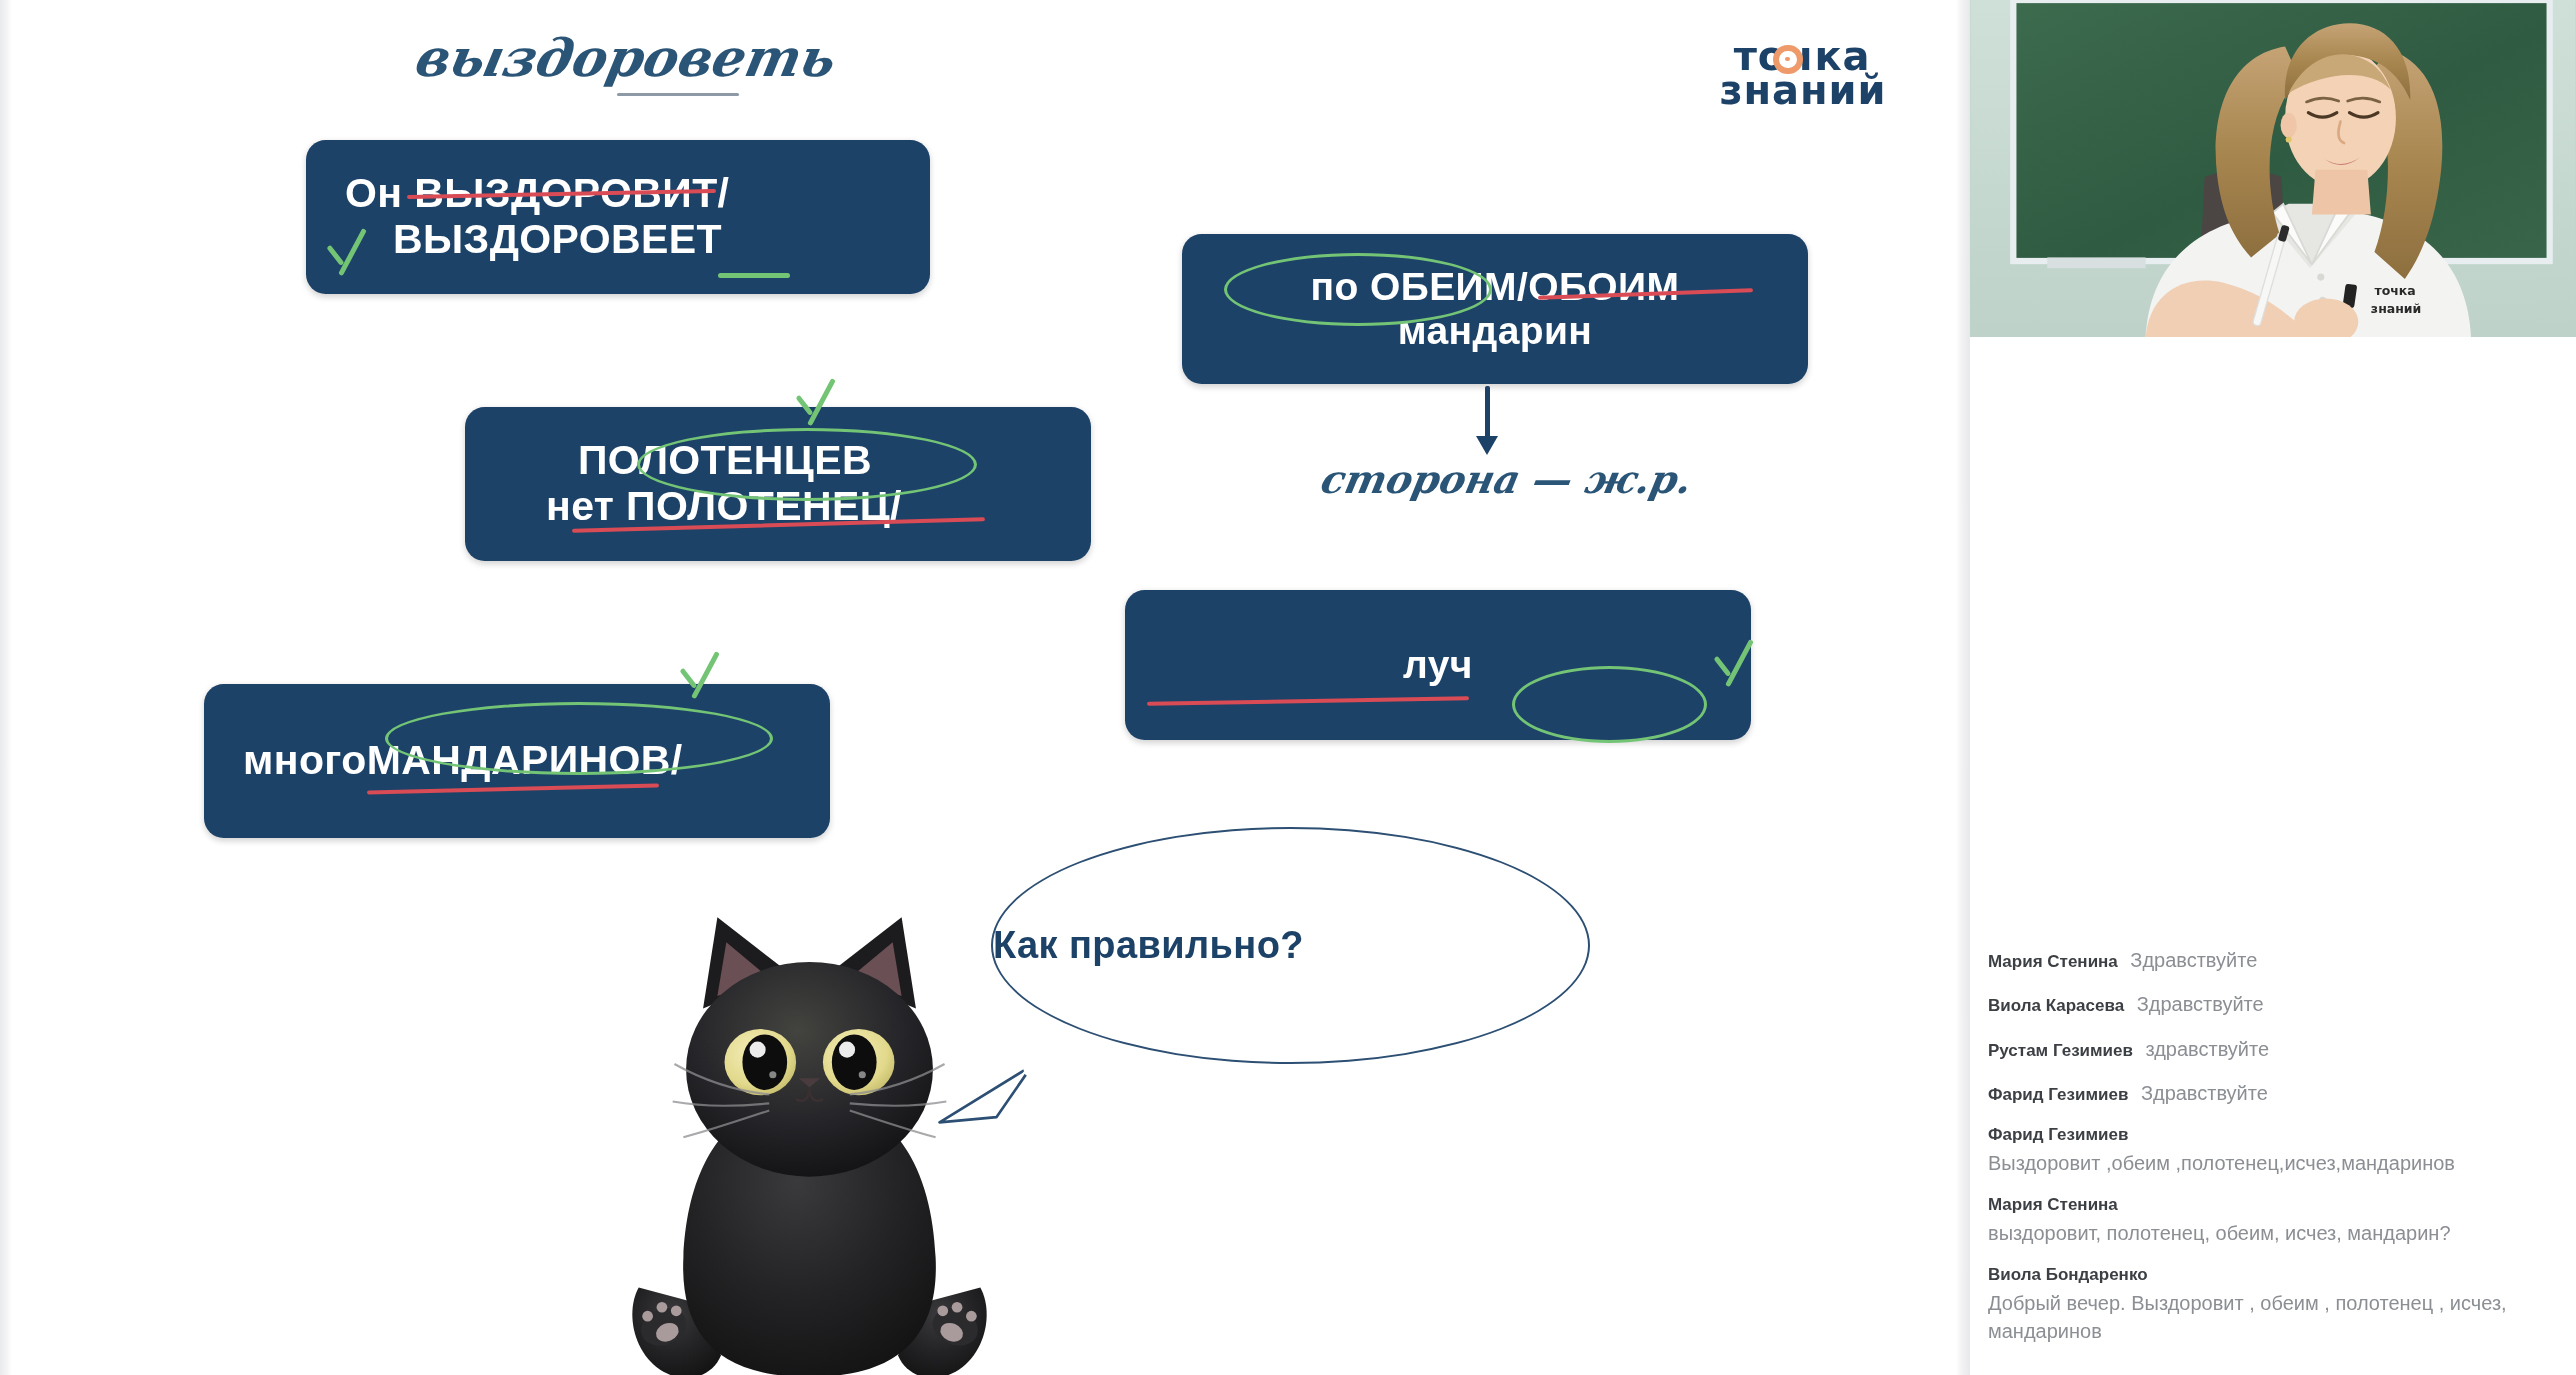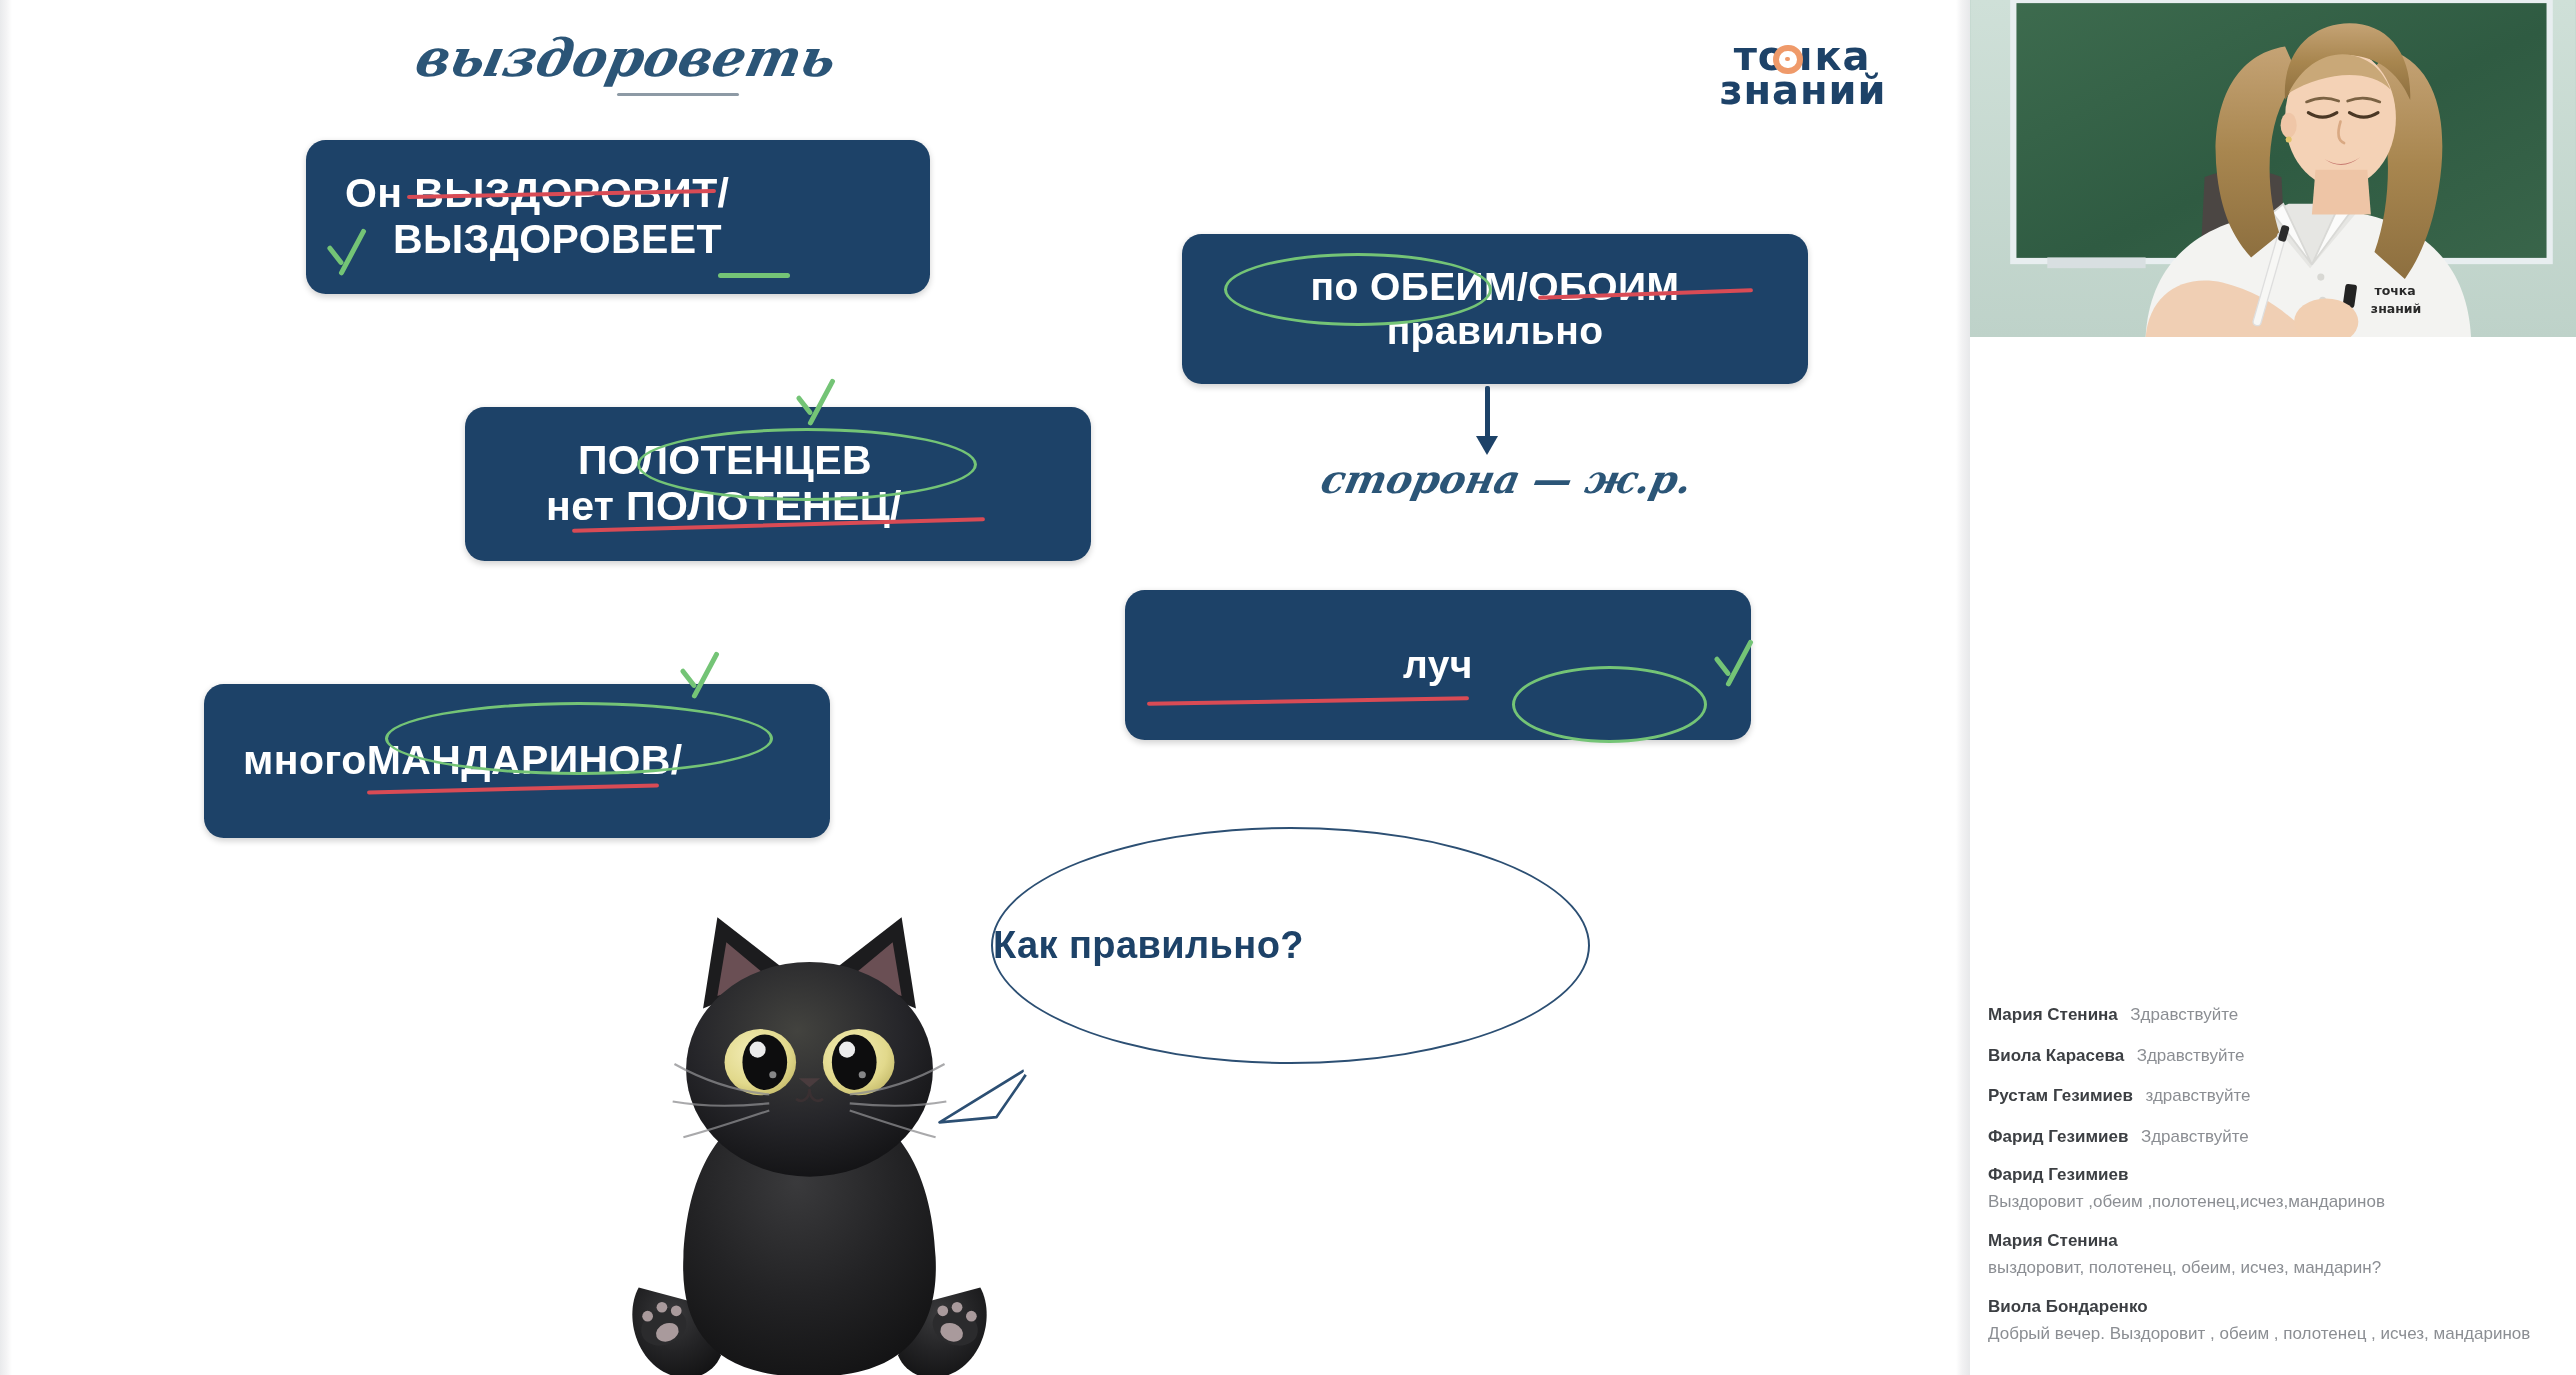--- a/index.html
+++ b/index.html
@@ -170,21 +170,21 @@
     width: 606px; height: 1038px; background: #ffffff; border-radius: 22px;
   }
   #chat-list { position: absolute; left: 0; right: 0; bottom: 12.5px; padding: 0 16px 0 18px; }
   .msg { margin-bottom: 17px; }
   .msg .row { display: flex; align-items: baseline; gap: 12.5px; }
   .msg .who {
     font-size: 17px; font-weight: bold; color: #3c3f43;
     white-space: nowrap;
   }
   .msg .body {
-    font-size: 17px; color: #8b8e93; line-height: 1.38;
+    font-size: 20px; color: #8b8e93; line-height: 1.38;
   }
   .msg.stacked .body { margin-top: 5.4px; }
 </style>
 </head>
 <body>
 
 <div id="app">
 
   <div id="slide-pane">
     <div class="edge-strip"></div>
@@ -214,21 +214,21 @@
         <i class="s"></i>
         <i class="l"></i>
       </div>
 
     <div class="greenunder" style="left:718px; top:273px; width:72px;"></div>
 
     <div class="card" style="left:1182px; top:234px; width:626px; height:150px; padding:0; align-items:center; font-size:39px;">
       <div class="line">
         <span class="lead">по </span><span class="ok-word">ОБЕИМ</span><span>/</span><span class="strike-word">ОБОИМ</span>
       </div>
-      <div class="line">правильно</div>
+      <div class="line">мандарин</div>
     </div>
     <div class="greencircle" style="left:1224px; top:253px; width:268px; height:73px;"></div>
     <div class="redline" style="left:1538px; top:292px; width:215px; transform:rotate(-2deg);"></div>
 
     <div class="arrow-stem" style="left:1485px; top:386px; height:54px;"></div>
     <div class="arrow-head" style="left:1476px; top:436px;"></div>
 
     <div class="script" style="left:1322px; top:456px; font-size:39px;">сторона — ж.р.</div>
 
     <div class="card" style="left:465px; top:407px; width:626px; height:154px; padding:0 0 0 81px; font-size:41px;">

